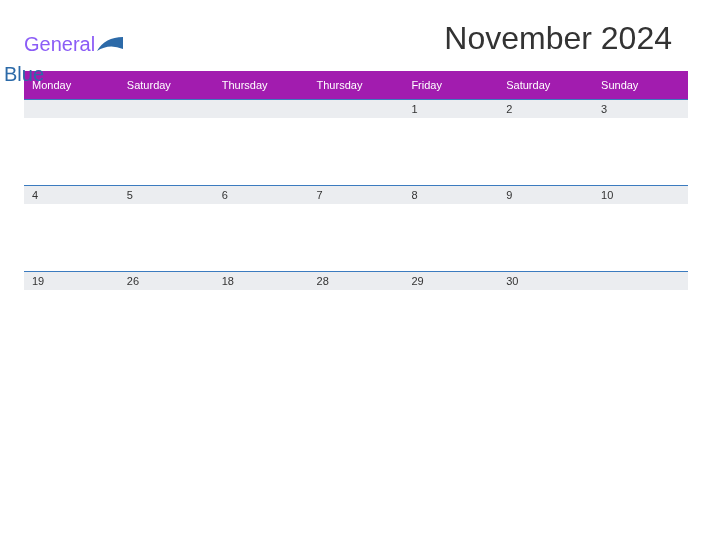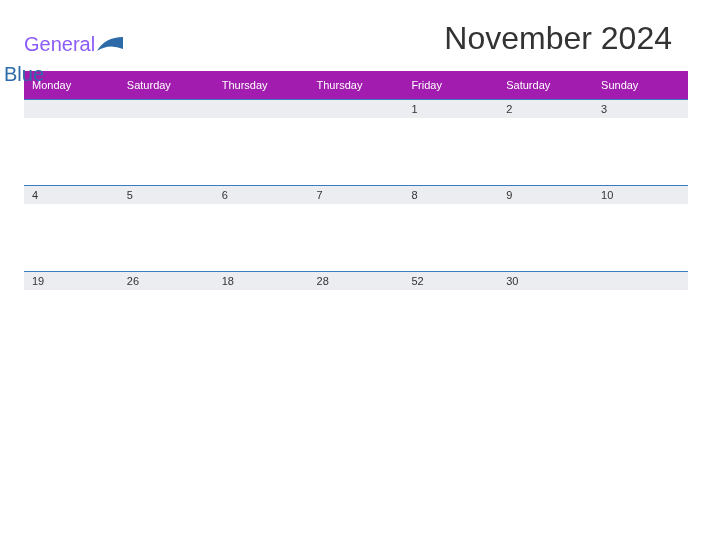--- a/index.html
+++ b/index.html
@@ -155,21 +155,21 @@
       <td class="day-cell">
           <span class="date-num">26</span>
         </td>
       <td class="day-cell">
           <span class="date-num">18</span>
         </td>
       <td class="day-cell">
           <span class="date-num">28</span>
         </td>
       <td class="day-cell">
-          <span class="date-num">52</span>
+          <span class="date-num">29</span>
         </td>
       <td class="day-cell">
           <span class="date-num">30</span>
         </td>
       <td class="day-cell empty">
           <span class="date-num"></span>
         </td>
     </tr>
   </tbody>
 </table>

